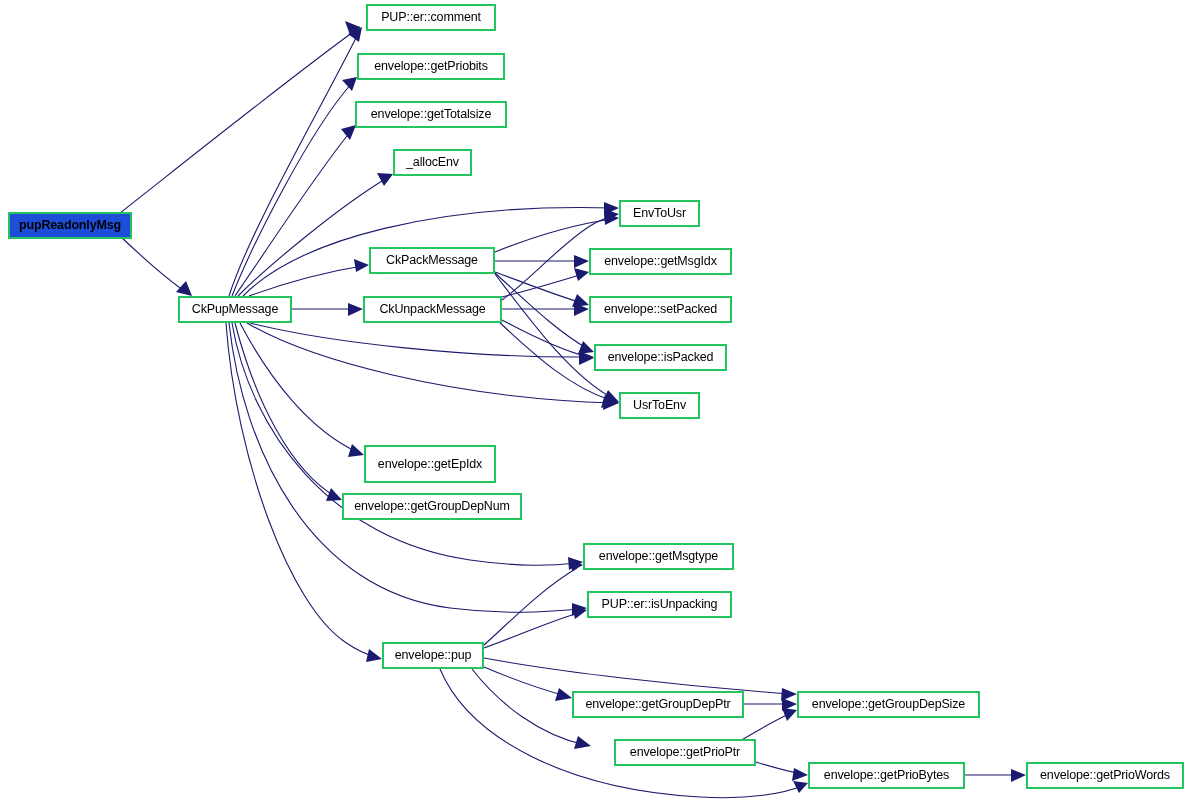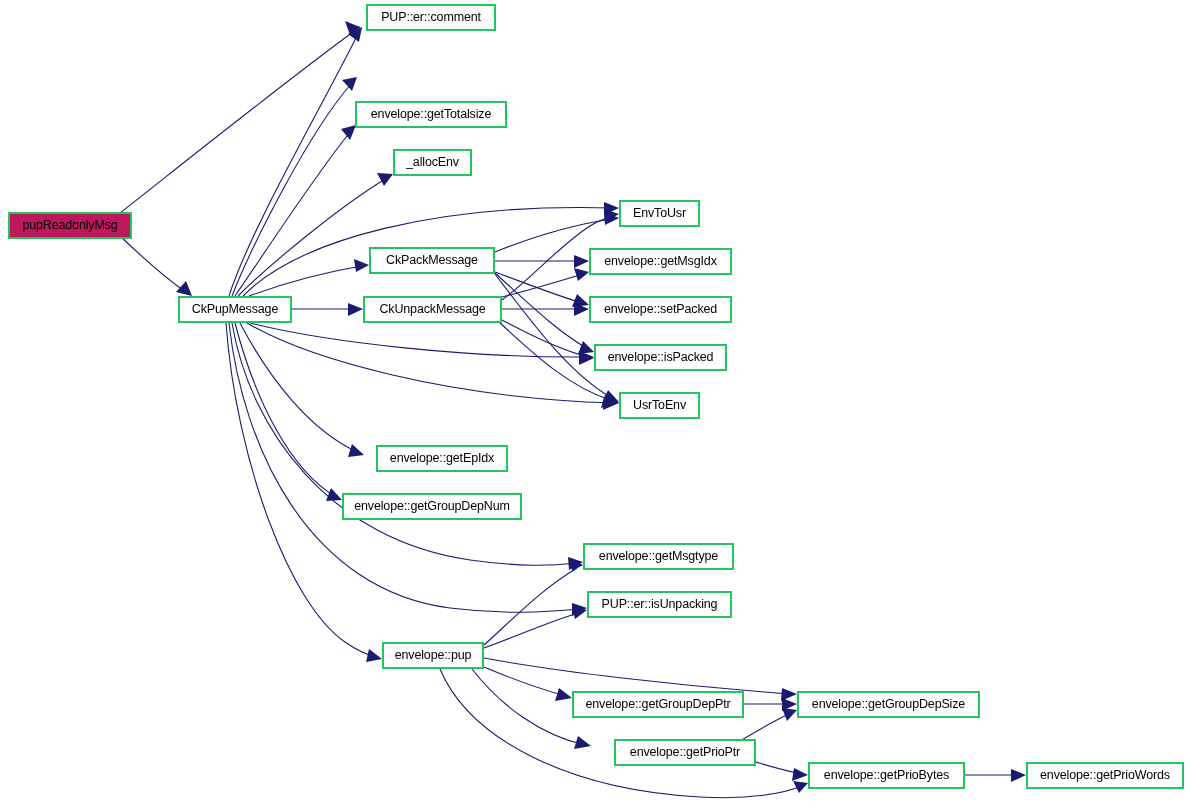--- a/index.html
+++ b/index.html
@@ -52,21 +52,22 @@
     font-family: "Liberation Sans", sans-serif;
     font-size: 12.5px;
     line-height: 1;
     display: flex;
     align-items: center;
     justify-content: center;
     white-space: nowrap;
     letter-spacing: -0.15px;
   }
   .node.highlight {
-    background: #be185d;
+    background: #1d4ed8;
+    font-weight: bold;
   }
   .node-label {
     display: block;
     padding: 0 2px;
   }
 </style>
 </head>
 <body>
 
 <div id="graph-root">
@@ -216,20 +217,23 @@
         <path class="arrow-head" d="M 1026,775 L 1011,769 L 1011,782 Z" fill="#1a1a6e"></path>
       </g>
     </svg>
   <div id="node-layer">
       <div class="node highlight" style="left: 8px; top: 212px; width: 124px; height: 27px;">
         <span class="node-label">pupReadonlyMsg</span>
       </div>
       <div class="node" style="left: 366px; top: 4px; width: 130px; height: 27px;">
         <span class="node-label">PUP::er::comment</span>
       </div>
+      <div class="node" style="left: 357px; top: 53px; width: 148px; height: 27px;">
+        <span class="node-label">envelope::getPriobits</span>
+      </div>
       <div class="node" style="left: 355px; top: 101px; width: 152px; height: 27px;">
         <span class="node-label">envelope::getTotalsize</span>
       </div>
       <div class="node" style="left: 393px; top: 149px; width: 79px; height: 27px;">
         <span class="node-label">_allocEnv</span>
       </div>
       <div class="node" style="left: 619px; top: 200px; width: 81px; height: 27px;">
         <span class="node-label">EnvToUsr</span>
       </div>
       <div class="node" style="left: 369px; top: 247px; width: 126px; height: 27px;">
@@ -246,21 +250,21 @@
       </div>
       <div class="node" style="left: 589px; top: 296px; width: 143px; height: 27px;">
         <span class="node-label">envelope::setPacked</span>
       </div>
       <div class="node" style="left: 594px; top: 344px; width: 133px; height: 27px;">
         <span class="node-label">envelope::isPacked</span>
       </div>
       <div class="node" style="left: 619px; top: 392px; width: 81px; height: 27px;">
         <span class="node-label">UsrToEnv</span>
       </div>
-      <div class="node" style="left: 376px; top: 445px; width: 132px; height: 27px;">
+      <div class="node" style="left: 364px; top: 445px; width: 132px; height: 38px;">
         <span class="node-label">envelope::getEpIdx</span>
       </div>
       <div class="node" style="left: 583px; top: 543px; width: 151px; height: 27px;">
         <span class="node-label">envelope::getMsgtype</span>
       </div>
       <div class="node" style="left: 342px; top: 493px; width: 180px; height: 27px;">
         <span class="node-label">envelope::getGroupDepNum</span>
       </div>
       <div class="node" style="left: 587px; top: 591px; width: 145px; height: 27px;">
         <span class="node-label">PUP::er::isUnpacking</span>

